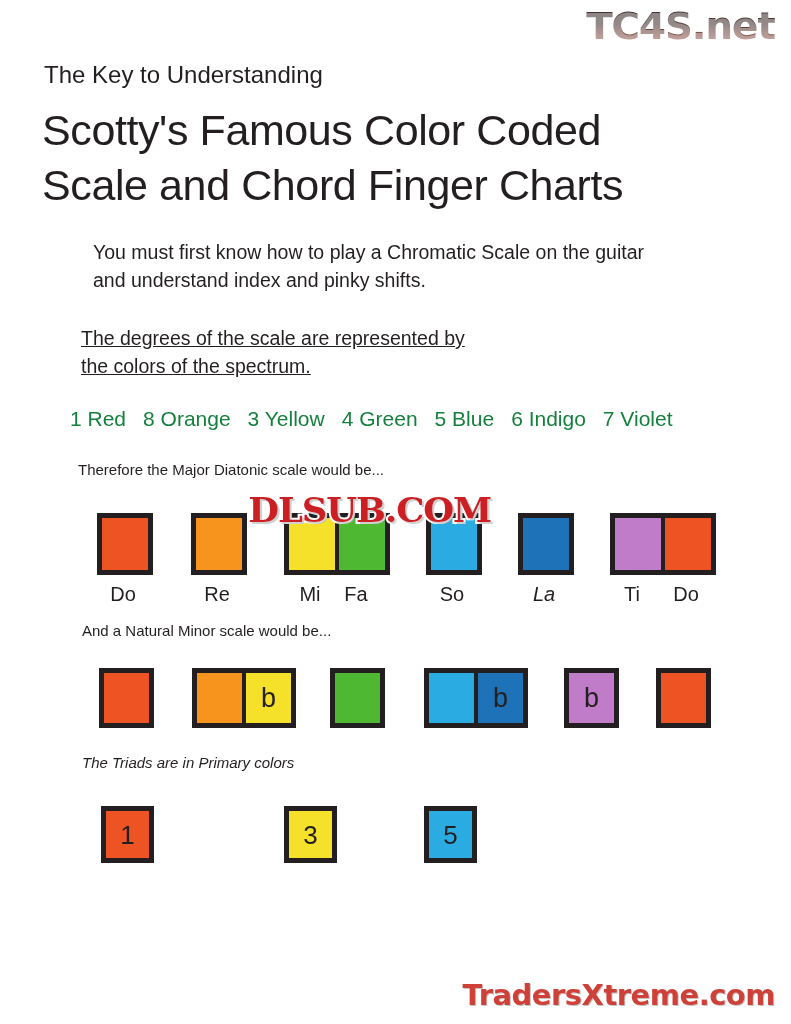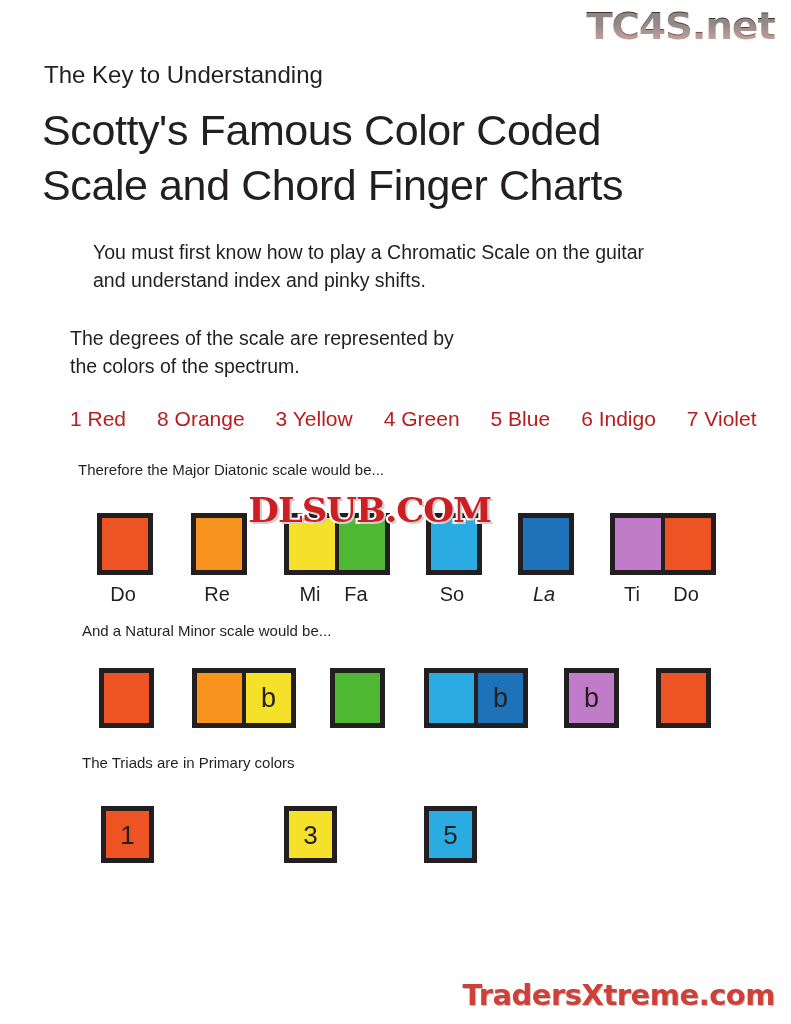--- a/index.html
+++ b/index.html
@@ -56,45 +56,45 @@
 
   
   .para {
     position: absolute;
     font-size: 19.5px;
     line-height: 1.42;
     color: #231f20;
     white-space: pre-line;
   }
   #para-chromatic { left: 70px; top: 239px; margin-left: 23px; }
-  #para-degrees   { left: 70px; top: 325px; }
+  #para-degrees   { left: 81px; top: 325px; text-decoration: underline; }
 
   
   #spectrum-legend {
     position: absolute;
     left: 70px;
     top: 407px;
     font-size: 21px;
-    color: #b91c1c;
+    color: #15803d;
     display: flex;
-    gap: 31px;
+    gap: 17px;
     white-space: nowrap;
   }
   #spectrum-legend .legend-item { display: inline-block; }
 
   
   .caption {
     position: absolute;
     font-size: 15px;
     color: #231f20;
     white-space: nowrap;
   }
   #caption-major { left: 78px; top: 461px; }
   #caption-minor { left: 82px; top: 622px; }
-  #caption-triads{ left: 82px; top: 754px; }
+  #caption-triads{ left: 82px; top: 754px; font-style: italic; }
 
   
   .swatch-row {
     position: absolute;
     height: 70px;
   }
   .swatch-group {
     position: absolute;
     top: 0;
     display: flex;

